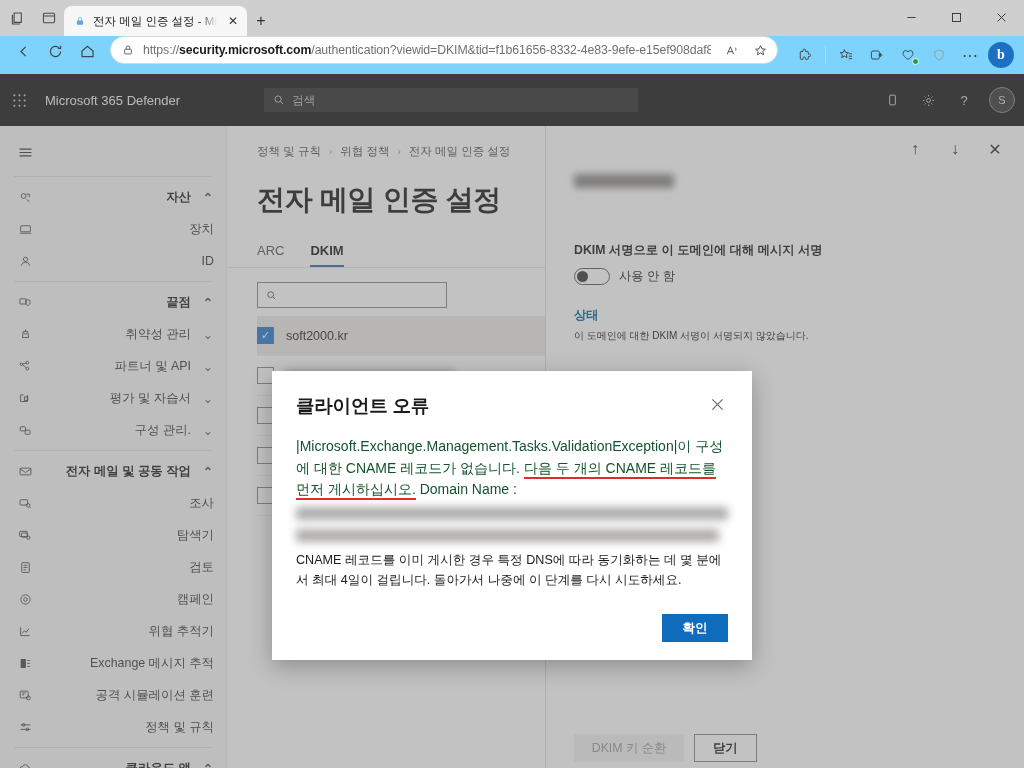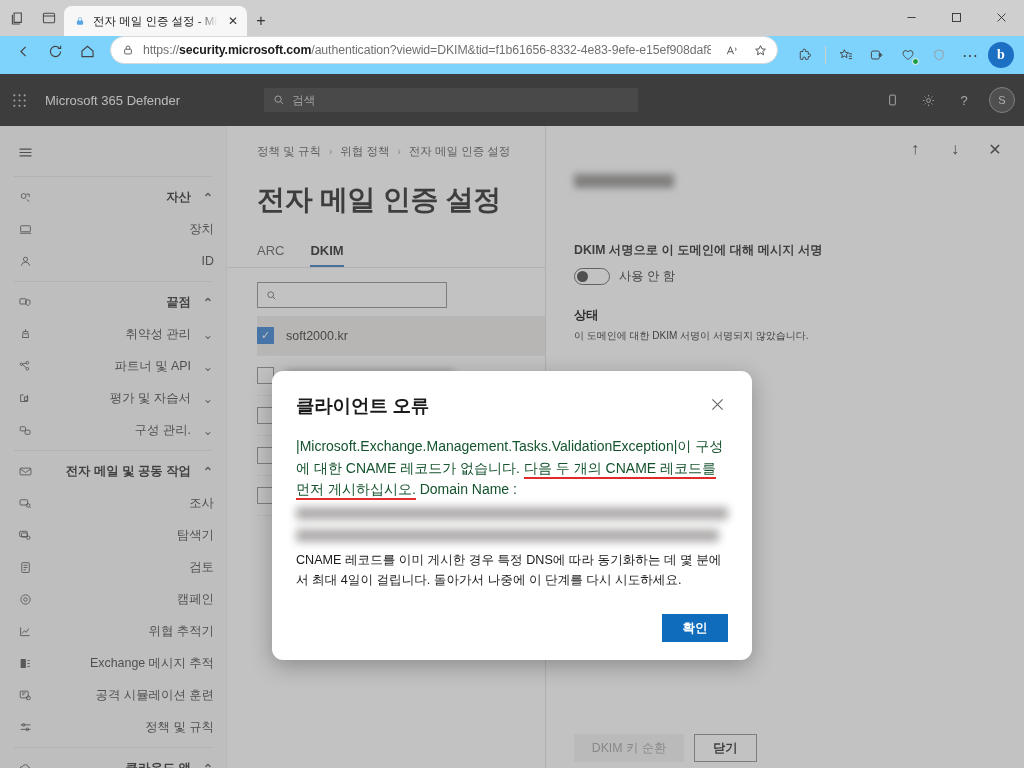--- a/index.html
+++ b/index.html
@@ -126,41 +126,40 @@
   }
   .fly-head { display:flex; justify-content:flex-end; gap: 18px; padding: 12px 18px 0 0; }
   .fly-ico { width:22px;height:22px;display:flex;align-items:center;justify-content:center;color:#323130; }
   .fly-body { padding: 14px 28px 0 28px; flex: 1; }
   .fly-title-blur { width: 100px; height: 14px; filter: blur(3.8px); background: #8e8c8a; border-radius:2px; }
   .fly-lbl { font-size: 12.3px; font-weight: 700; color: #1b1b1b; margin-top: 54px; }
   .toggle-row { display:flex; align-items:center; gap: 9px; margin-top: 9px; }
   .toggle { width: 36px; height: 17px; border-radius: 9px; border: 1.5px solid #5b5b5b; position: relative; background:#fff; }
   .toggle .knob { position:absolute; left:2px; top:1.5px; width:11px;height:11px;border-radius:6px;background:#3b3b3b; }
   .toggle-txt { font-size: 12.3px; color: #1b1b1b; }
-  .fly-lbl2 { font-size: 12.3px; font-weight: 700; color: #000000; margin-top: 22px; }
+  .fly-lbl2 { font-size: 12.3px; font-weight: 700; color: #0369a1; margin-top: 22px; }
   .fly-p { font-size: 10px; color: #1b1b1b; margin-top: 5px; }
   .fly-foot { padding: 0 28px 22px 28px; display:flex; gap: 10px; }
   .btn-sec {
     height: 28px; min-width: 110px; padding: 0 14px; background: #f3f2f1; border: 1px solid #f3f2f1;
     color: #9a9a9a; font-size: 12.3px; display:flex;align-items:center;justify-content:center;
   }
   .btn-out {
     height: 28px; min-width: 62px; padding: 0 18px; background: #fff; border: 1px solid #8a8886;
     color: #1b1b1b; font-size: 12.3px; font-weight:600; display:flex;align-items:center;justify-content:center;
   }
 
   
   .overlay { position:absolute; inset:0; background: rgba(110,110,110,0.42); }
 
   
   .modal {
     position: absolute; left: 272px; top: 297px; width: 480px;
     background: #fff; box-shadow: 0 6px 22px rgba(0,0,0,0.28);
     padding: 22px 24px 18px 24px;
-    border-radius: 11px;
   }
   .modal-head { display:flex; align-items:flex-start; }
   .modal-title { font-size: 18.5px; font-weight: 700; color: #1b1b1b; flex:1; letter-spacing:-0.2px;}
   .modal-x { width:22px;height:22px;display:flex;align-items:center;justify-content:center;color:#666;font-size:15px; }
   .modal-p {
     font-size: 14px; color: #14532d; line-height: 1.55; margin-top: 18px;
   }
   .modal-p .underline-red {
     border-bottom: 2px solid #e12b2b; padding-bottom: 1px;
   }

